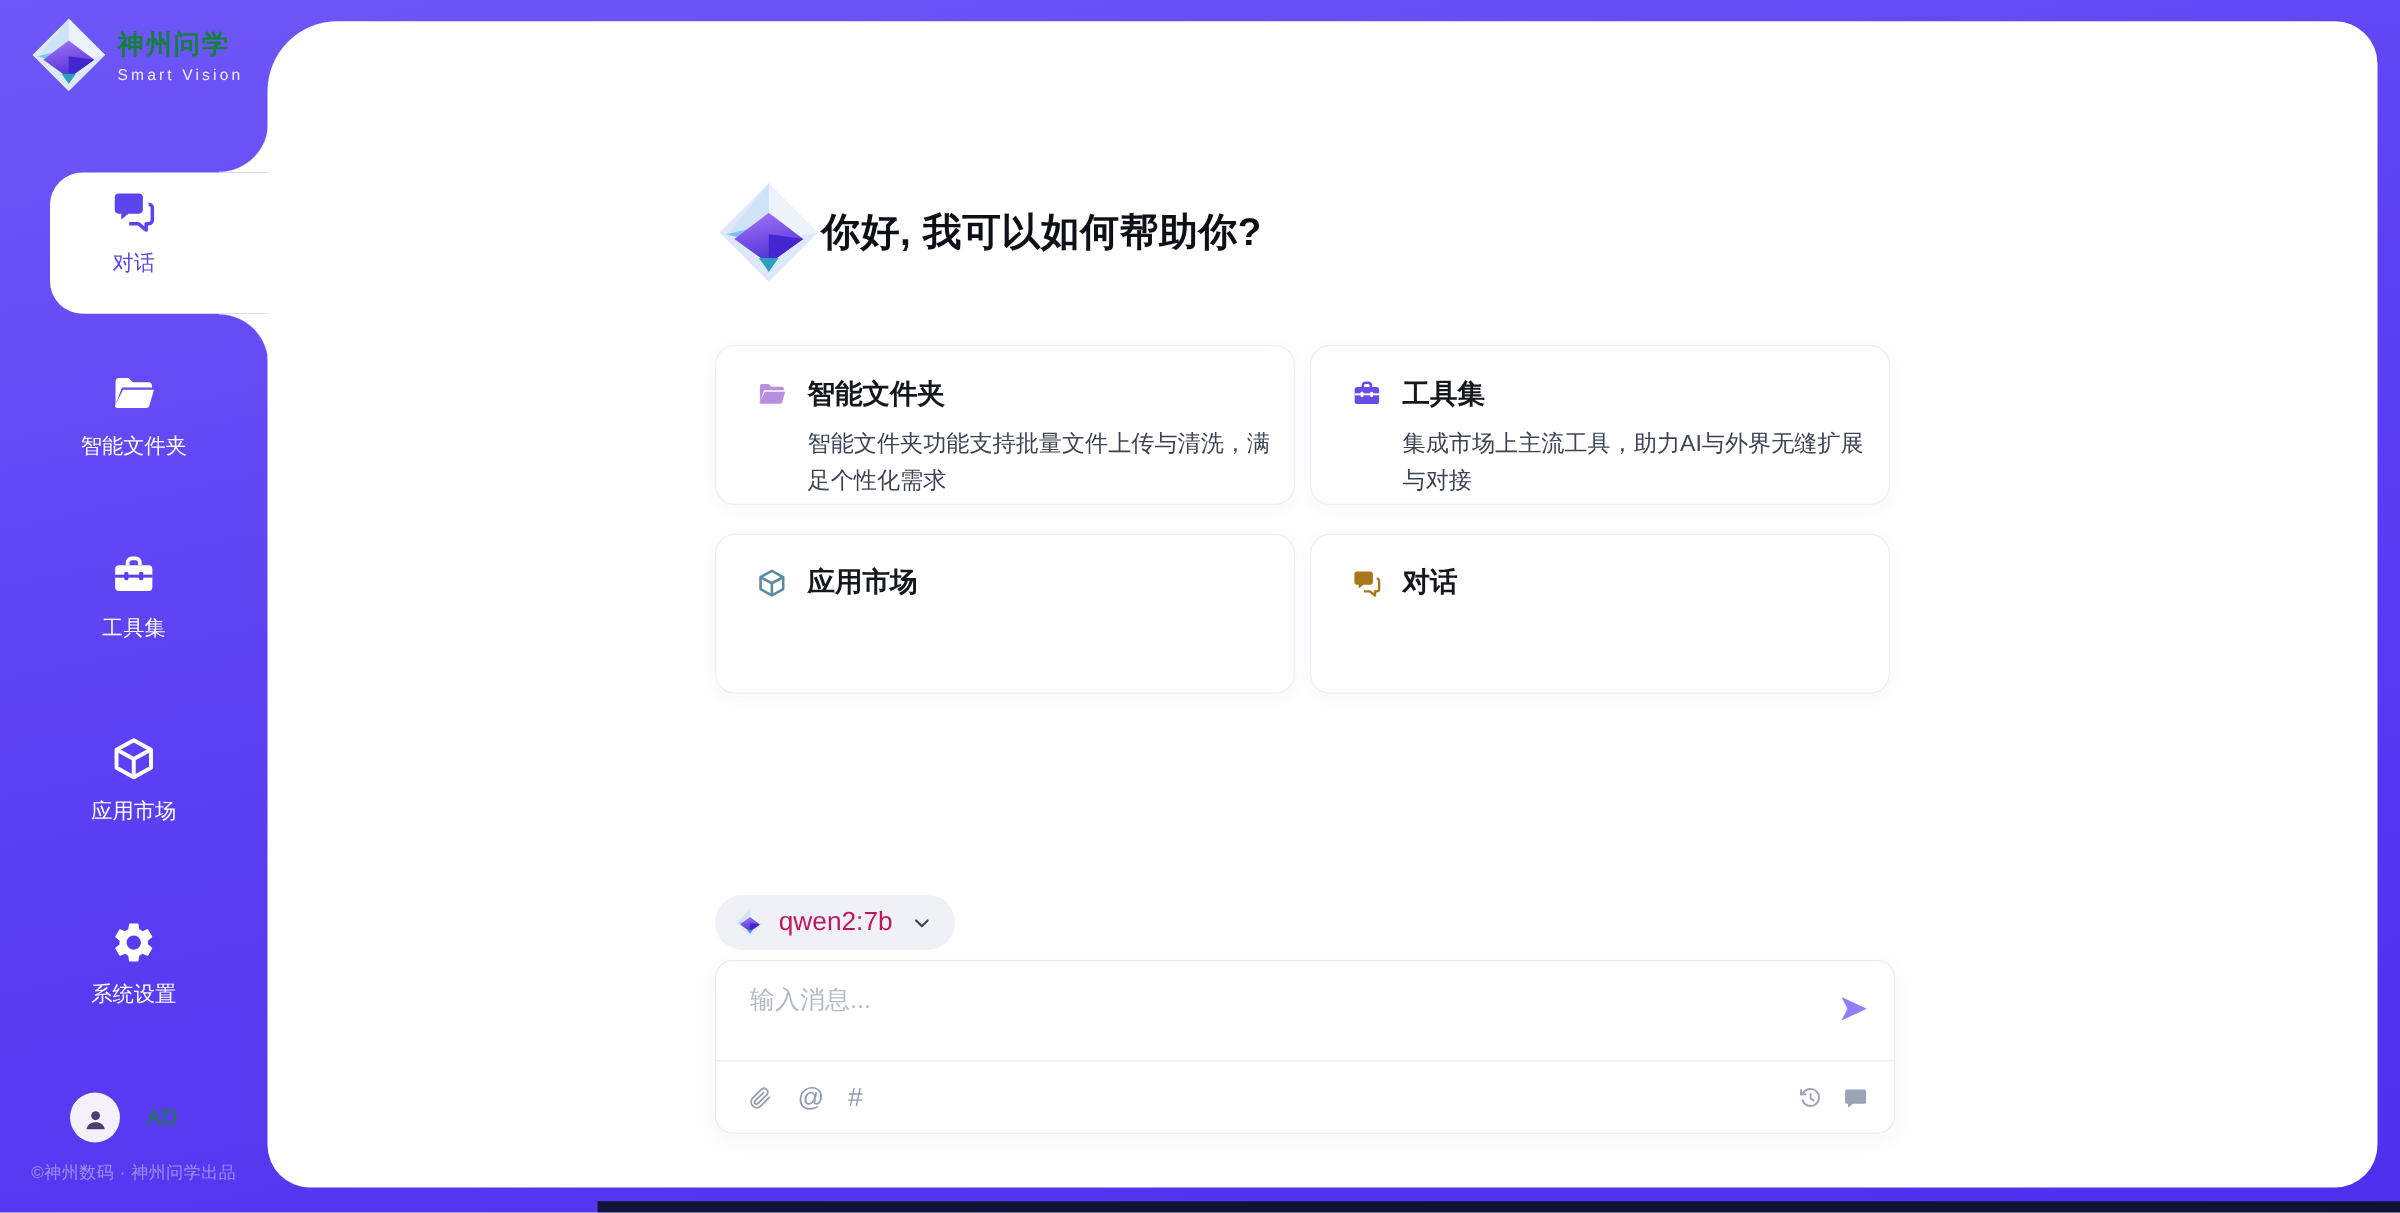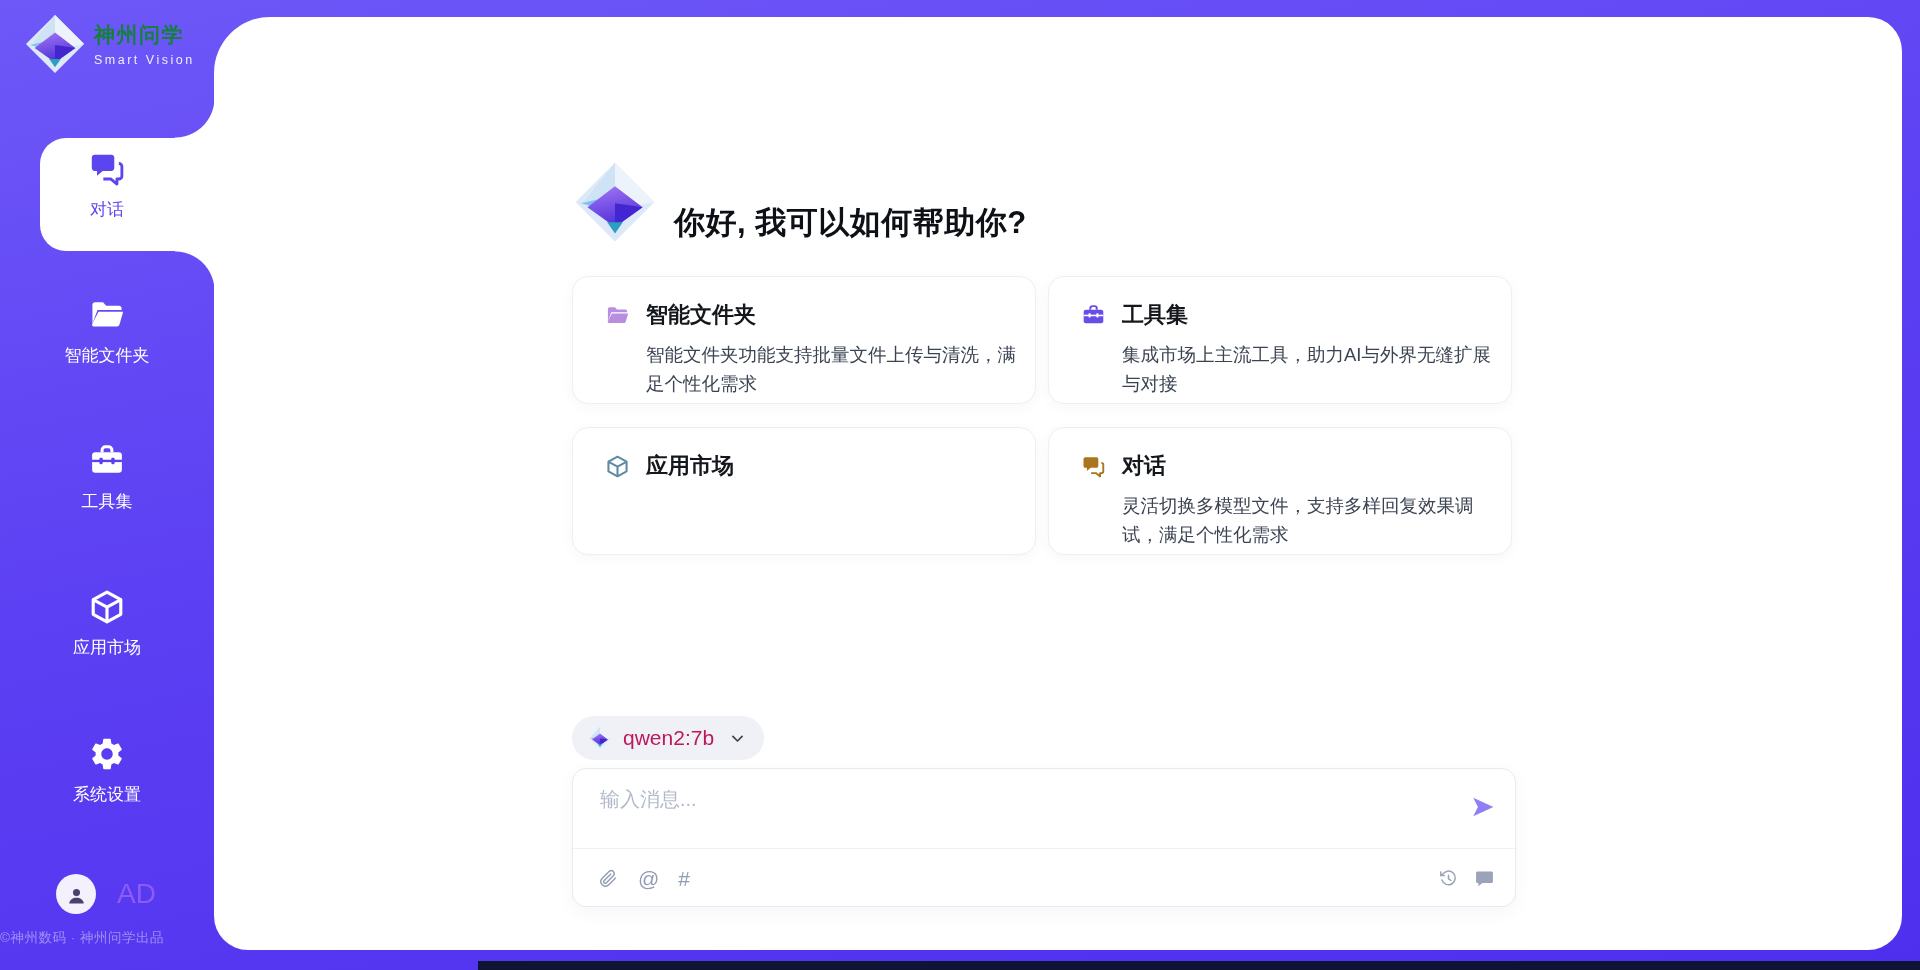--- a/index.html
+++ b/index.html
@@ -33,25 +33,25 @@
 
   .nav-item { position:absolute; left:0; width:214px; text-align:center; color:#ffffff; cursor:pointer; --seam-color:#5b3ef2; }
   .nav-item .nav-icon { display:inline-block; }
   .nav-item .nav-icon svg { width:38px; height:38px; }
   .nav-label { display:block; margin-top:6px; font-size:17px; }
   .nav-item.active { color:#5b45ee; --seam-color:#ffffff; }
 
   .user-row { position:absolute; left:56px; top:874px; display:flex; align-items:center; gap:21px; cursor:pointer; }
   .avatar { width:40px; height:40px; border-radius:50%; background:#f4f1fd; display:flex; align-items:center; justify-content:center; color:#4a4170; }
   .avatar svg { width:25px; height:25px; margin-top:3px; }
-  .user-name { color:#8b5cf6; font-size:28px; }
-  .sidebar-footer { position:absolute; left:0; top:929px; width:214px; font-size:13.5px; color:rgba(255,255,255,0.42); letter-spacing:0.5px; }
-
-  
-  .greeting { position:absolute; left:573px; top:160px; display:flex; align-items:flex-end; gap:17px; }
+  .user-name { color:#15803d; font-size:18px; }
+  .sidebar-footer { position:absolute; left:0; top:929px; width:214px; text-align:center; font-size:13.5px; color:rgba(255,255,255,0.42); letter-spacing:0.5px; }
+
+  
+  .greeting { position:absolute; left:573px; top:144px; display:flex; align-items:center; }
   .gem-xl { width:84px; height:84px; }
   .greeting-text { font-size:31px; font-weight:700; color:#0d1016; letter-spacing:0.5px; }
 
   
   .cards { position:absolute; left:572px; top:276px; display:grid; grid-template-columns:464px 464px; grid-auto-rows:128px; gap:23px 12px; }
   .card {
     background:#ffffff; border:1px solid #edeff6; border-radius:16px;
     box-shadow:0 3px 12px rgba(95,105,160,0.05); cursor:pointer;
     box-sizing:border-box; padding:23px 16px 0 32px; --seam-color:#ffffff;
   }
@@ -257,21 +257,20 @@
   </div>
   <div class="card">
     <div class="card-head">
       <span class="card-icon ic-chat-card">
           <svg>
             <use href="#ic-chat"></use>
           </svg>
         </span>
       <span class="card-title">对话</span>
     </div>
-    <div class="card-desc">灵活切换多模型文件，支持多样回复效果调试，满足个性化需求</div>
   </div>
 </div>
 
 <div class="model-pill">
   <svg class="gem-sm">
       <use href="#gem"></use>
     </svg>
   <span class="model-name">qwen2:7b</span>
   <svg class="chev">
       <use href="#ic-chevron"></use>

